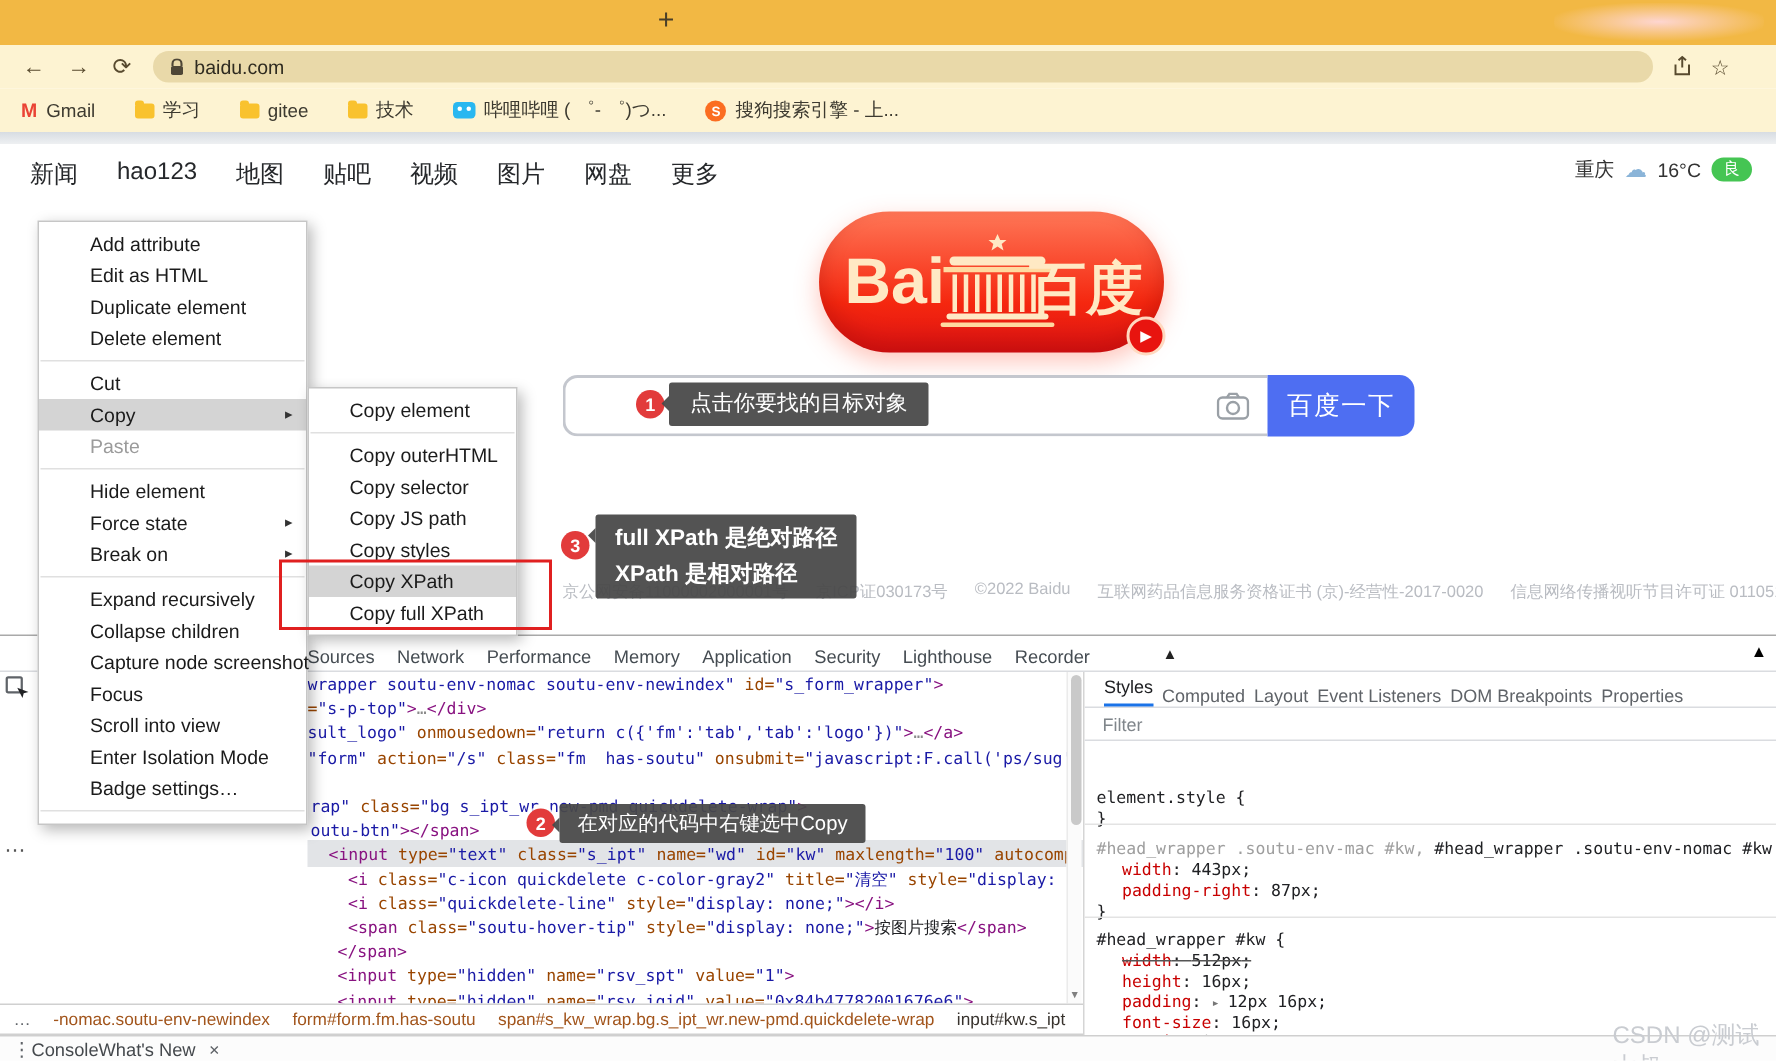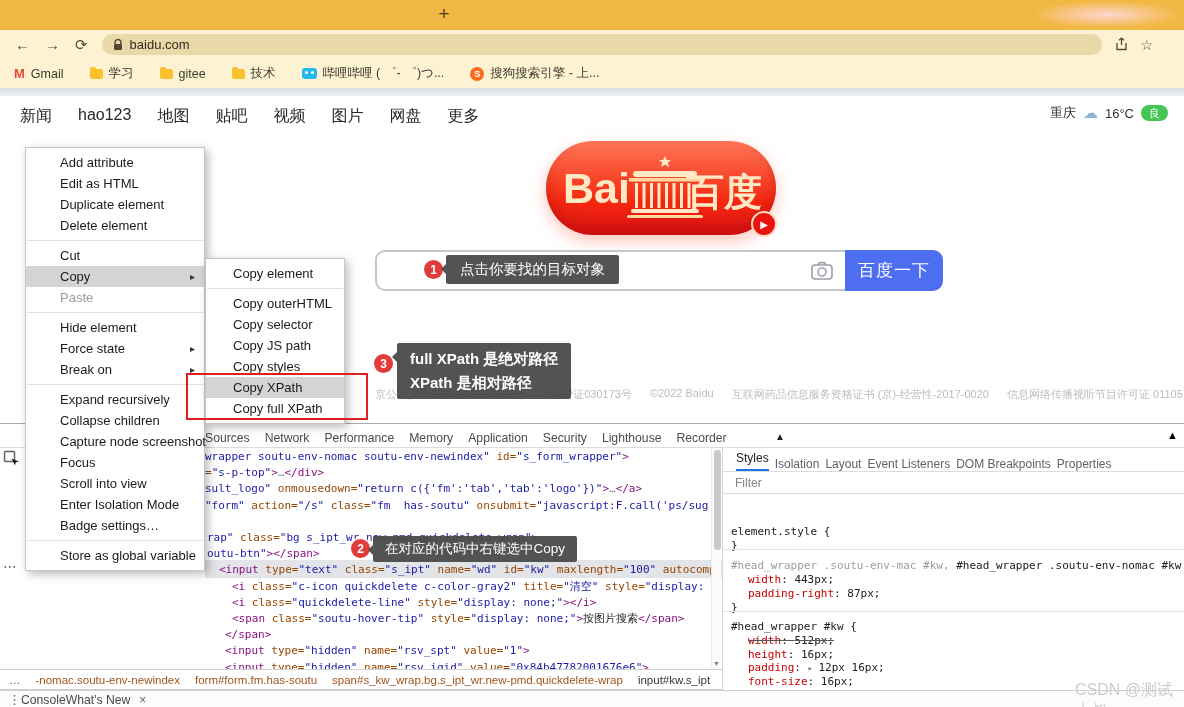--- a/index.html
+++ b/index.html
@@ -310,21 +310,21 @@
           <path d="M8.5 8.5 16 11.4l-3.2.8-.8 3.2z" fill="#202124"></path>
         </svg>
     </div>
     <span class="left-dots">⋯</span>
 
     <div class="vdivider"></div>
 
     <div class="sidebar">
       <div class="sb-tabs">
         <span class="sbt active">Styles</span>
-        <span class="sbt">Isolation</span>
+        <span class="sbt">Computed</span>
         <span class="sbt">Layout</span>
         <span class="sbt">Event Listeners</span>
         <span class="sbt">DOM Breakpoints</span>
         <span class="sbt">Properties</span>
       </div>
       <div class="filter-row">
         <span>Filter</span>
       </div>
       <div class="cssarea">
         <div class="css-line" style="top:31px"><span class="sel-b">element.style {</span></div>
@@ -380,21 +380,20 @@
       <div class="mi">Break on<span class="sub-arrow">▸</span></div>
       <div class="msep"></div>
       <div class="mi">Expand recursively</div>
       <div class="mi">Collapse children</div>
       <div class="mi">Capture node screenshot</div>
       <div class="mi">Focus</div>
       <div class="mi">Scroll into view</div>
       <div class="mi">Enter Isolation Mode</div>
       <div class="mi">Badge settings…</div>
       <div class="msep"></div>
-      <div class="mi">Store as global variable</div>
     </div>
   <div class="ctxmenu sub">
       <div class="mi">Copy element</div>
       <div class="msep"></div>
       <div class="mi">Copy outerHTML</div>
       <div class="mi">Copy selector</div>
       <div class="mi">Copy JS path</div>
       <div class="mi">Copy styles</div>
       <div class="mi hl">Copy XPath</div>
       <div class="mi">Copy full XPath</div>

